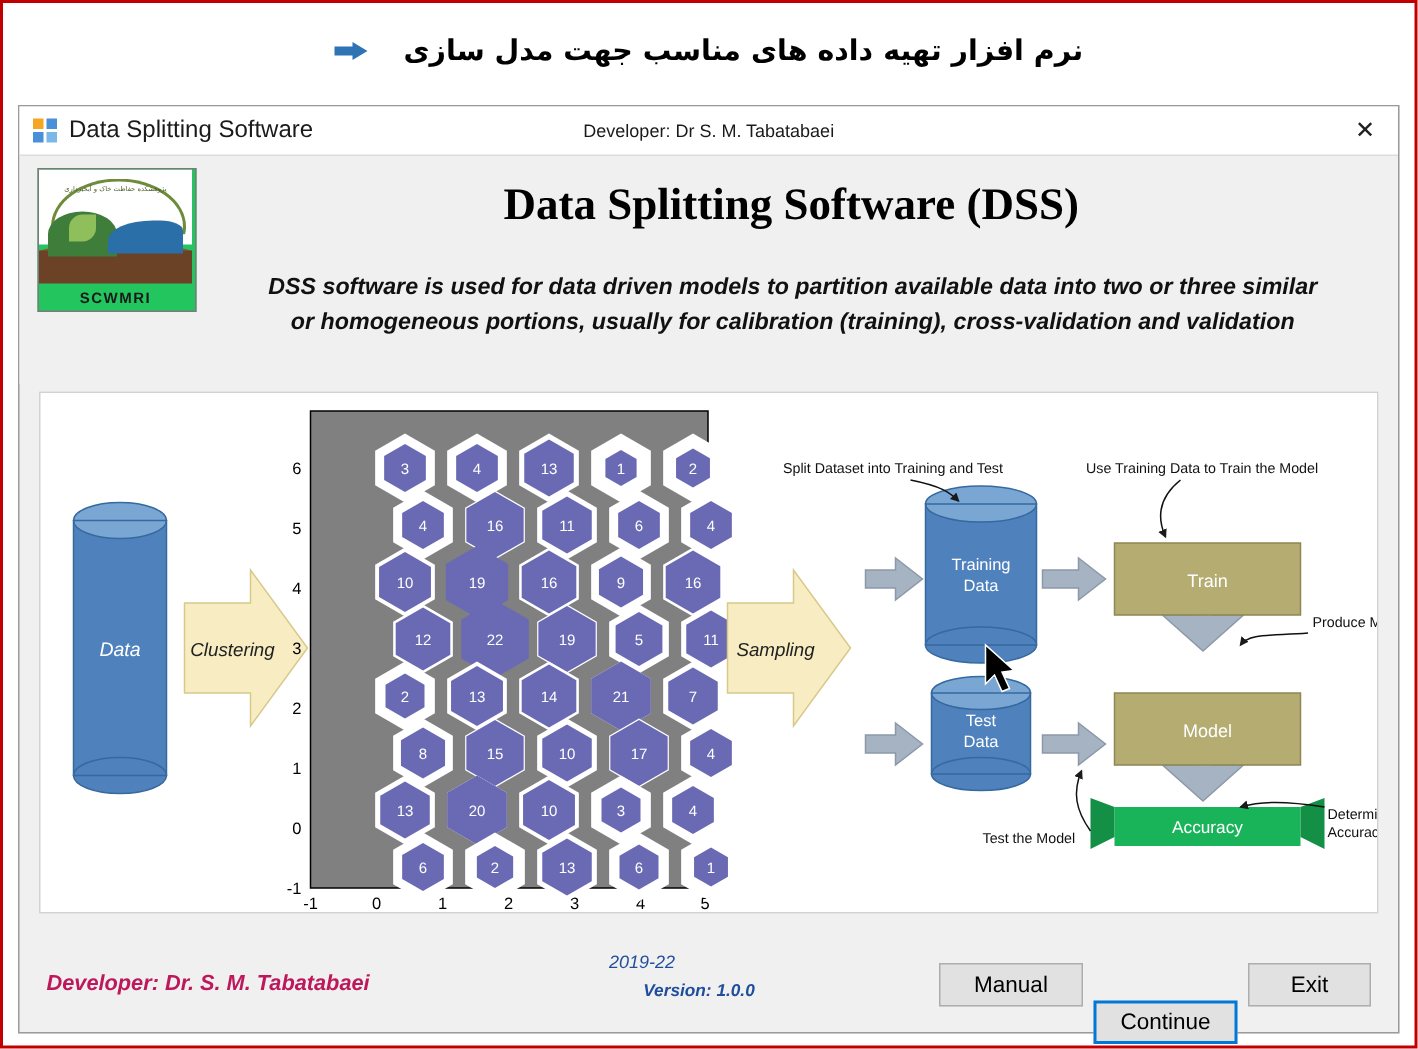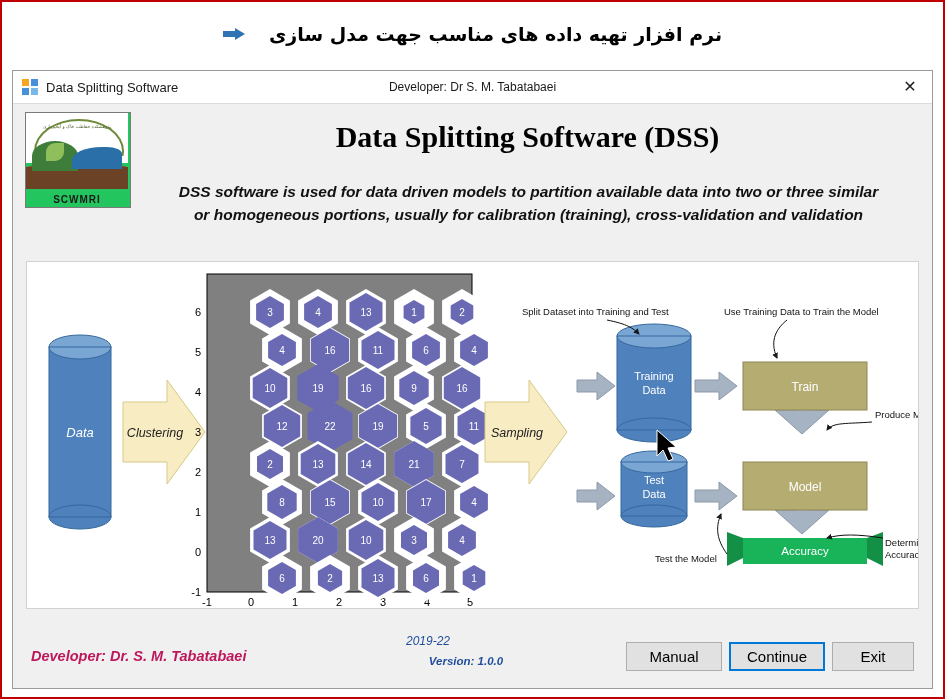--- a/index.html
+++ b/index.html
@@ -82,21 +82,21 @@
     margin-left: 9px;
     position: relative;
     flex: none;
   }
   .titlebar-icon .q1 { position:absolute; left:0; top:0; width:7px; height:7px; background:#f5a623; }
   .titlebar-icon .q2 { position:absolute; right:0; top:0; width:7px; height:7px; background:#4a90d9; }
   .titlebar-icon .q3 { position:absolute; left:0; bottom:0; width:7px; height:7px; background:#4a90d9; }
   .titlebar-icon .q4 { position:absolute; right:0; bottom:0; width:7px; height:7px; background:#7ab8e8; }
   .titlebar-title {
     margin-left: 8px;
-    font-size: 13px;
+    font-size: 16px;
     color: #1a1a1a;
   }
   .titlebar-center {
     position: absolute;
     left: 0; right: 0;
     text-align: center;
     font-size: 12px;
     color: #1a1a1a;
     pointer-events: none;
   }
@@ -241,20 +241,21 @@
     display: flex;
     align-items: center;
     justify-content: center;
     box-sizing: border-box;
   }
   .btn-manual { left: 613px; width: 96px; }
   .btn-continue {
     left: 716px; width: 96px;
     border: 2px solid #0078d7;
     background: #e1e1e1;
+    margin-top: 25px;
   }
   .btn-exit { left: 819px; width: 82px; }
 </style>
 </head>
 <body>
 
 <div class="page">
 
   <div class="caption-bar">
     <span class="caption-text">نرم افزار تهیه داده های مناسب جهت مدل سازی</span>

